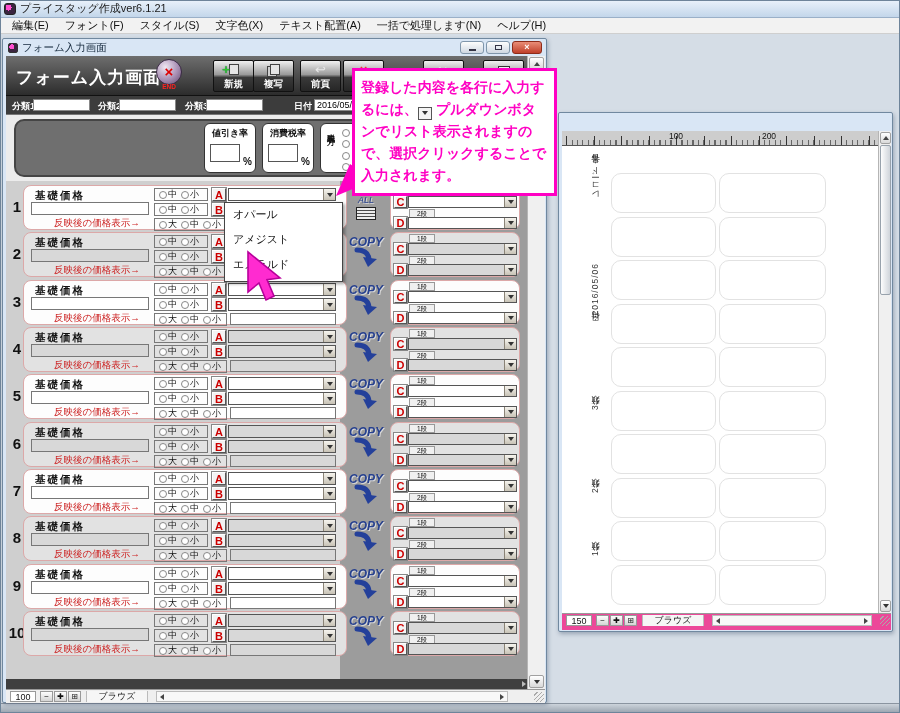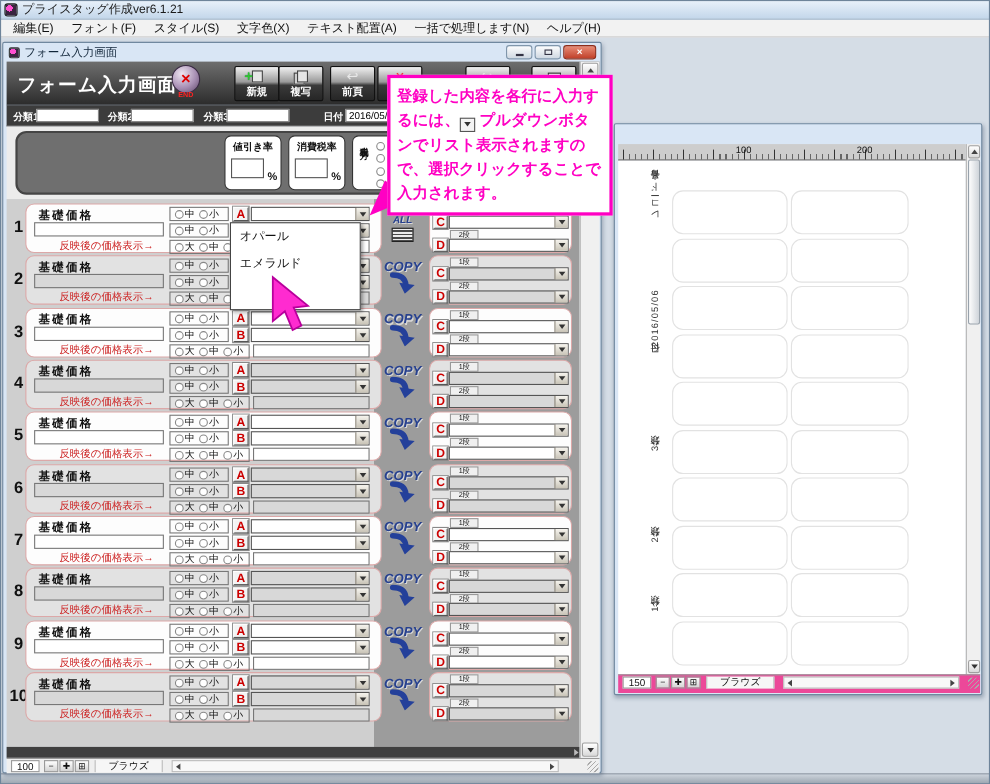--- a/index.html
+++ b/index.html
@@ -84,32 +84,32 @@
   .la{left:188px;top:2px}.lb{left:188px;top:17px}
   .combo{position:absolute;height:13px;border:1px solid #555}
   .ca{left:204px;top:2px;width:108px}
   .cb{left:204px;top:17px;width:108px}
   .dbtn{position:absolute;right:0;top:0;bottom:0;width:12px;background:linear-gradient(#f6f4ee,#c8c3b6);border-left:1px solid #8a8376;display:flex;align-items:center;justify-content:center;cursor:pointer}
   .input3{position:absolute;left:206px;top:32px;width:106px;height:12px;border:1px solid #777}
   .copyzone{position:absolute;left:337px;top:0;width:46px;height:45px;text-align:center}
   .copytext{font-style:italic;font-weight:bold;font-size:12px;color:#27418f;text-shadow:1px 1px 0 #d8d8d8;margin-top:3px;cursor:pointer}
   .copyarrow{display:block;margin:-2px auto 0}
   .copyall{cursor:pointer}
-  .ca1,.ca2{display:block;font-style:italic;font-weight:bold;font-size:9px;line-height:9px;color:#27418f;text-shadow:1px 1px 0 #d8d8d8;margin-top:1px}
+  .ca1,.ca2{display:block;font-style:italic;font-weight:normal;font-size:9px;line-height:9px;color:#27418f;text-shadow:1px 1px 0 #d8d8d8;margin-top:1px}
   .ca-icon{display:inline-block;width:20px;height:13px;margin-top:2px;border:1px solid #222;background:repeating-linear-gradient(180deg,#ececec 0 1.5px,#4a4a4a 1.5px 3px)}
   .dan{position:absolute;left:18px;width:26px;height:9px;font-size:6.5px;line-height:8px;text-align:center;border:1px solid #999;background:#f0f0f0}
   .d1{top:1px}.d2{top:23px}
   .lc{left:3px;top:10px}.ld{left:3px;top:31px}
   .lc.letter,.ld.letter{width:13px;height:12px;line-height:11px}
   .cc{left:17px;top:10px;width:109px;height:12px}
   .cd{left:17px;top:31px;width:109px;height:12px}
   .remarks{position:absolute;left:0;top:482px;width:517px;height:16px}
   .remarks-label{position:absolute;left:42px;top:2px;font-size:9.5px;font-weight:bold;letter-spacing:1px}
   .remarks-input{position:absolute;left:64px;top:0;width:346px;height:14px;border:1px solid #777;background:#fff}
-  .dd-list{position:absolute;left:206px;top:163px;width:119px;height:80px;background:#fff;border:1px solid #444;box-shadow:2px 2px 3px rgba(0,0,0,.35);z-index:30}
+  .dd-list{position:absolute;left:221px;top:163px;width:119px;height:80px;background:#fff;border:1px solid #444;box-shadow:2px 2px 3px rgba(0,0,0,.35);z-index:30}
   .dd-item{height:25px;padding:4px 0 0 8px;font-size:11px;cursor:pointer}
   .f-hscroll{position:absolute;left:3px;top:640px;width:521px;height:10px;background:#3f3f3f}
   .hs-arrow{position:absolute;right:1px;top:2px}
   .f-status{position:absolute;left:3px;top:650px;width:539px;height:14px;background:#efefef;border-top:1px solid #999}
   .zoom-box{position:absolute;left:4px;top:1px;width:26px;height:11px;background:#fff;border:1px solid #999;font-size:9px;text-align:center;line-height:10px}
   .st-btn{position:absolute;top:1px;width:13px;height:11px;background:linear-gradient(#fefefe,#d4d4d4);border:1px solid #999;font-size:8px;line-height:9px;text-align:center;cursor:pointer}
   .mode-box{position:absolute;left:80px;top:1px;width:62px;height:11px;background:#f6f6f6;border-left:1px solid #bbb;border-right:1px solid #bbb;font-size:9px;text-align:center;line-height:10px}
   .st-scroll{position:absolute;left:150px;top:1px;width:352px;height:11px;background:#f8f8f8;border:1px solid #bbb}
   .st-scroll .tri-left{position:absolute;left:3px;top:2px}
   .st-scroll .tri-right{position:absolute;right:3px;top:2px}
@@ -864,20 +864,21 @@
           <div class="combo cd">
             <span class="dbtn">
               <span class="tri-down"></span>
             </span>
           </div>
         </div>
       </div>
     </div>
   <div class="dd-list" id="dd-list">
       <div class="dd-item">オパール</div>
+      <div class="dd-item">アメジスト</div>
       <div class="dd-item">エメラルド</div>
     </div>
   <div class="f-hscroll">
     <span class="hs-arrow tri-right" style="border-left-color:#bbb"></span>
   </div>
   <div class="f-status">
     <span class="zoom-box">100</span>
     <span class="st-btn" style="left:34px">−</span>
     <span class="st-btn" style="left:48px">✚</span>
     <span class="st-btn" style="left:62px">⊞</span>
@@ -895,21 +896,21 @@
     <span class="vs-thumb"></span>
     <span class="vs-btn bottom">
         <span class="tri-down"></span>
       </span>
   </div>
 </div>
 
 <div class="window pv-win">
   <div class="pv-ruler" id="pv-ruler">
       <span class="ruler-lbl" style="left: 102px;">100</span>
-      <span class="ruler-lbl" style="left: 212px;">200</span>
+      <span class="ruler-lbl" style="left: 195px;">200</span>
     </div>
   <div class="pv-content" id="pv-content">
       <div class="vlabel" style="top: 7px;">レコード番号：1</div>
       <div class="vlabel" style="top: 117px;">日付：2016/05/06</div>
       <div class="vlabel" style="top: 255px;">分類3:</div>
       <div class="vlabel" style="top: 338px;">分類2:</div>
       <div class="vlabel" style="top: 401px;">分類1:</div>
       <div class="cell" style="left: 49px; top: 27px; width: 105px; height: 40px;"></div>
       <div class="cell" style="left: 157px; top: 27px; width: 107px; height: 40px;"></div>
       <div class="cell" style="left: 49px; top: 70.5px; width: 105px; height: 40px;"></div>

